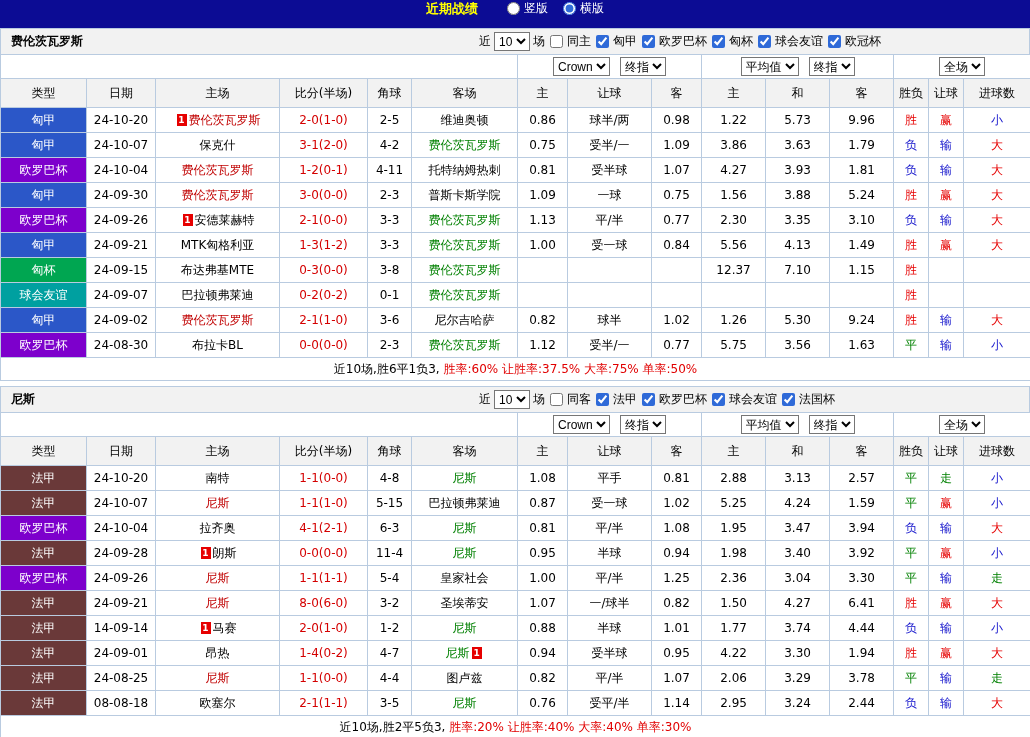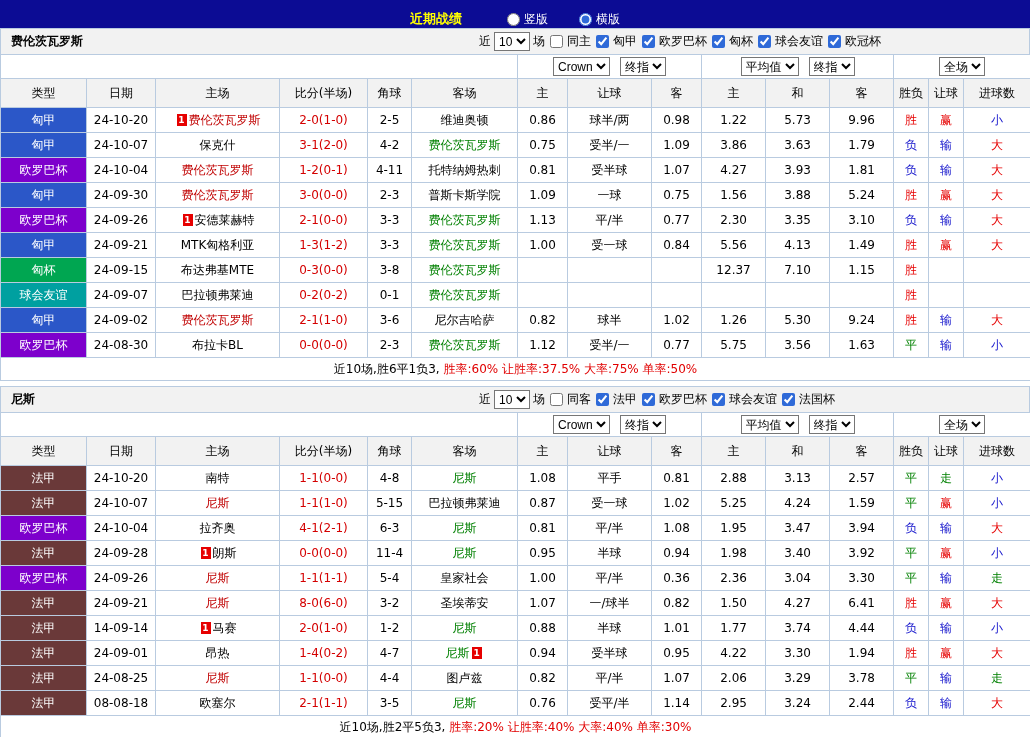--- a/index.html
+++ b/index.html
@@ -3,21 +3,21 @@
 <meta charset="utf-8">
 <style>
   * { box-sizing: border-box; margin: 0; padding: 0; }
   body {
     font-family: "DejaVu Sans", "Liberation Sans", sans-serif;
     font-size: 12px; color: #000; background: #fff; width: 1030px;
   }
   .page { width: 1030px; }
   .topbar {
     height: 28px; background: #0c0c94; color: #fff;
-    display: flex; align-items: flex-end; justify-content: center; gap: 26px;
+    display: flex; align-items: flex-start; justify-content: center; gap: 10px;
   }
   .topbar-title { color: #ffff00; font-weight: bold; font-size: 13px; margin-right: 14px; }
   .radio-label, .cb-label { display: inline-flex; align-items: center; gap: 2px; white-space: nowrap; }
   input[type=radio], input[type=checkbox] { width: 13px; height: 13px; margin: 0 2px 0 5px; accent-color: #2f6ad8; }
   .filter-row {
     height: 26px; background: #f2f2f2;
     border: 1px solid #b9cbe0; border-bottom: none;
     position: relative; display: flex; align-items: center;
   }
   .team-name { font-weight: bold; padding-left: 10px; font-size: 12px; }
@@ -481,21 +481,21 @@
           </tr>
           <tr>
             <td class="type-cell" style="background: rgb(125, 0, 204);">欧罗巴杯</td>
             <td>24-09-26</td>
             <td><span class="self-home">尼斯</span></td>
             <td class="score">1-1(1-1)</td>
             <td>5-4</td>
             <td><span>皇家社会</span></td>
             <td>1.00</td>
             <td>平/半</td>
-            <td>0.36</td>
+            <td>1.25</td>
             <td>2.36</td>
             <td>3.04</td>
             <td>3.30</td>
             <td style="color: rgb(0, 128, 0);">平</td>
             <td style="color: rgb(20, 20, 204);">输</td>
             <td style="color: rgb(0, 128, 0);">走</td>
           </tr>
           <tr>
             <td class="type-cell" style="background: rgb(106, 57, 57);">法甲</td>
             <td>24-09-21</td>

